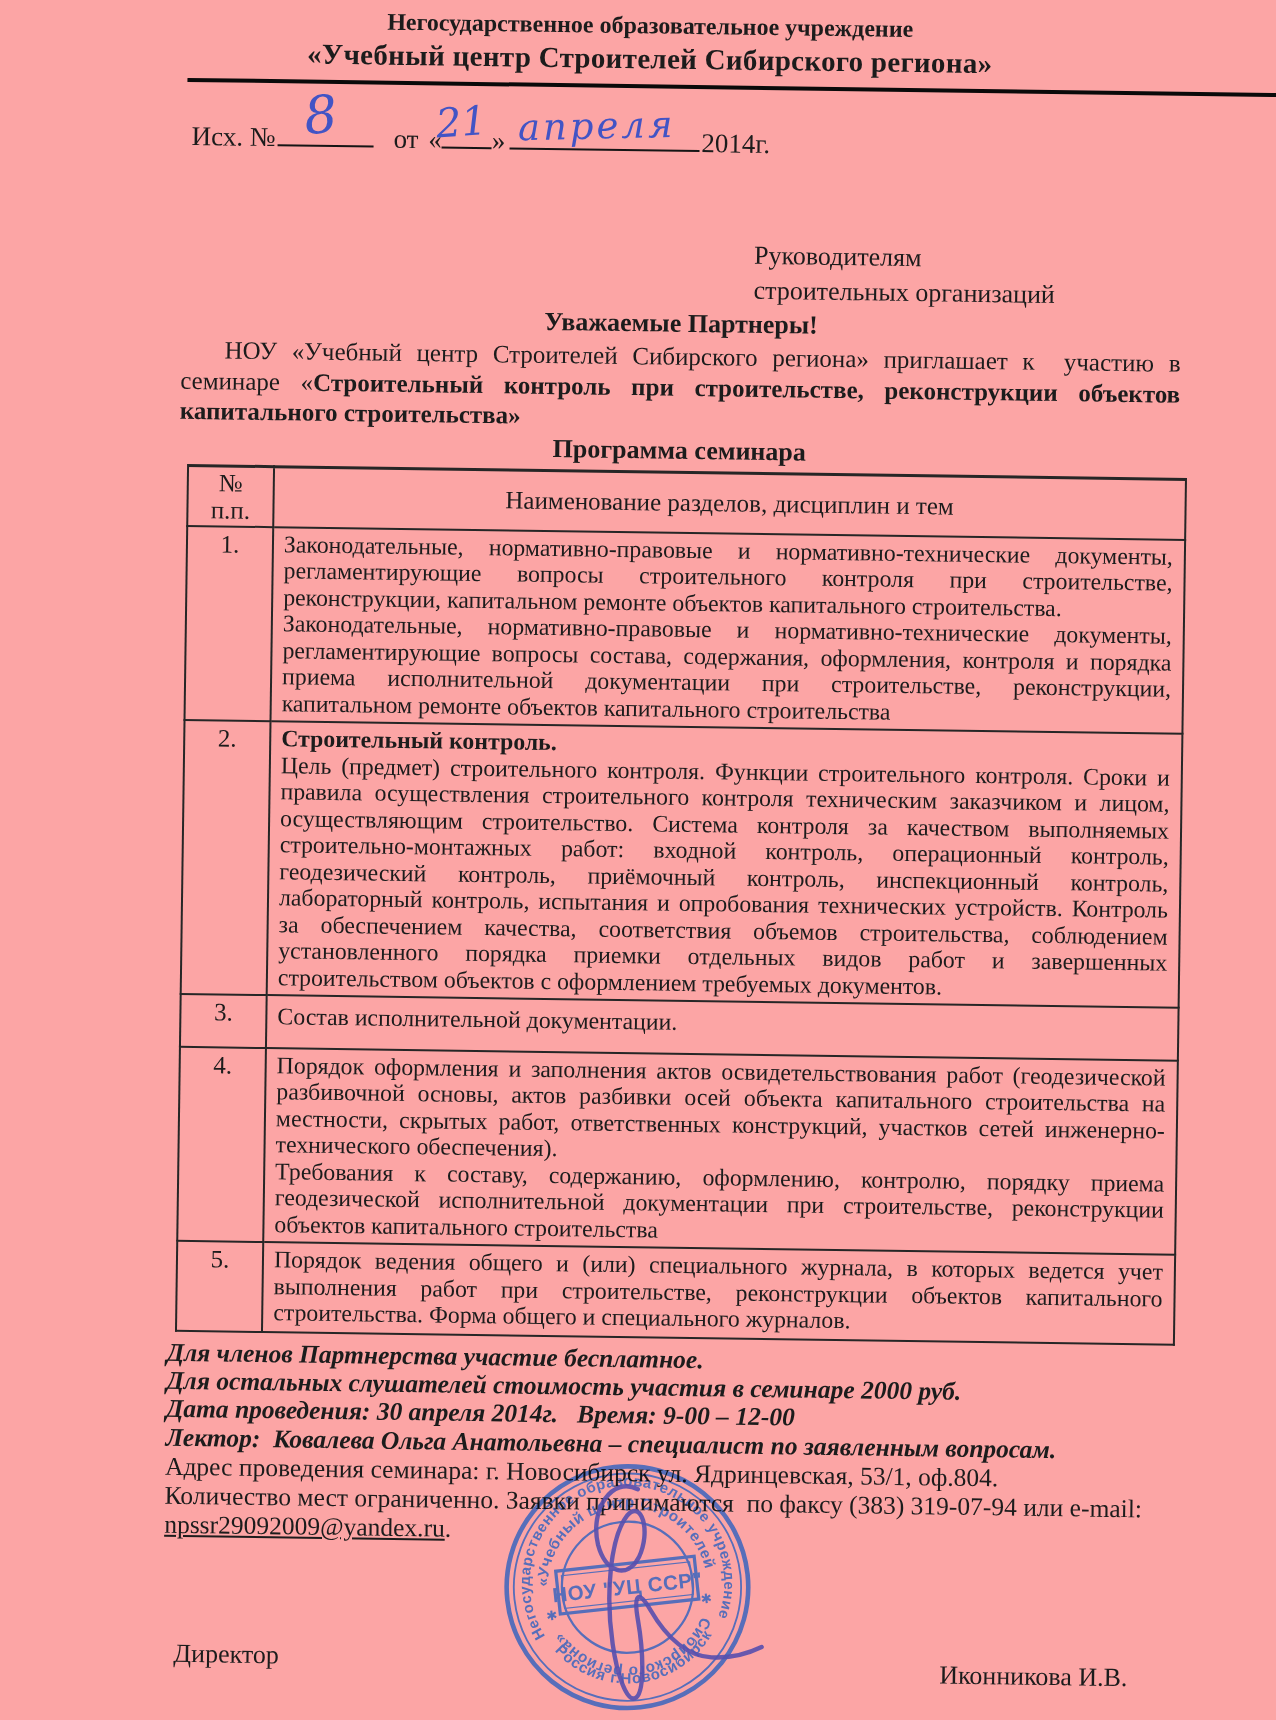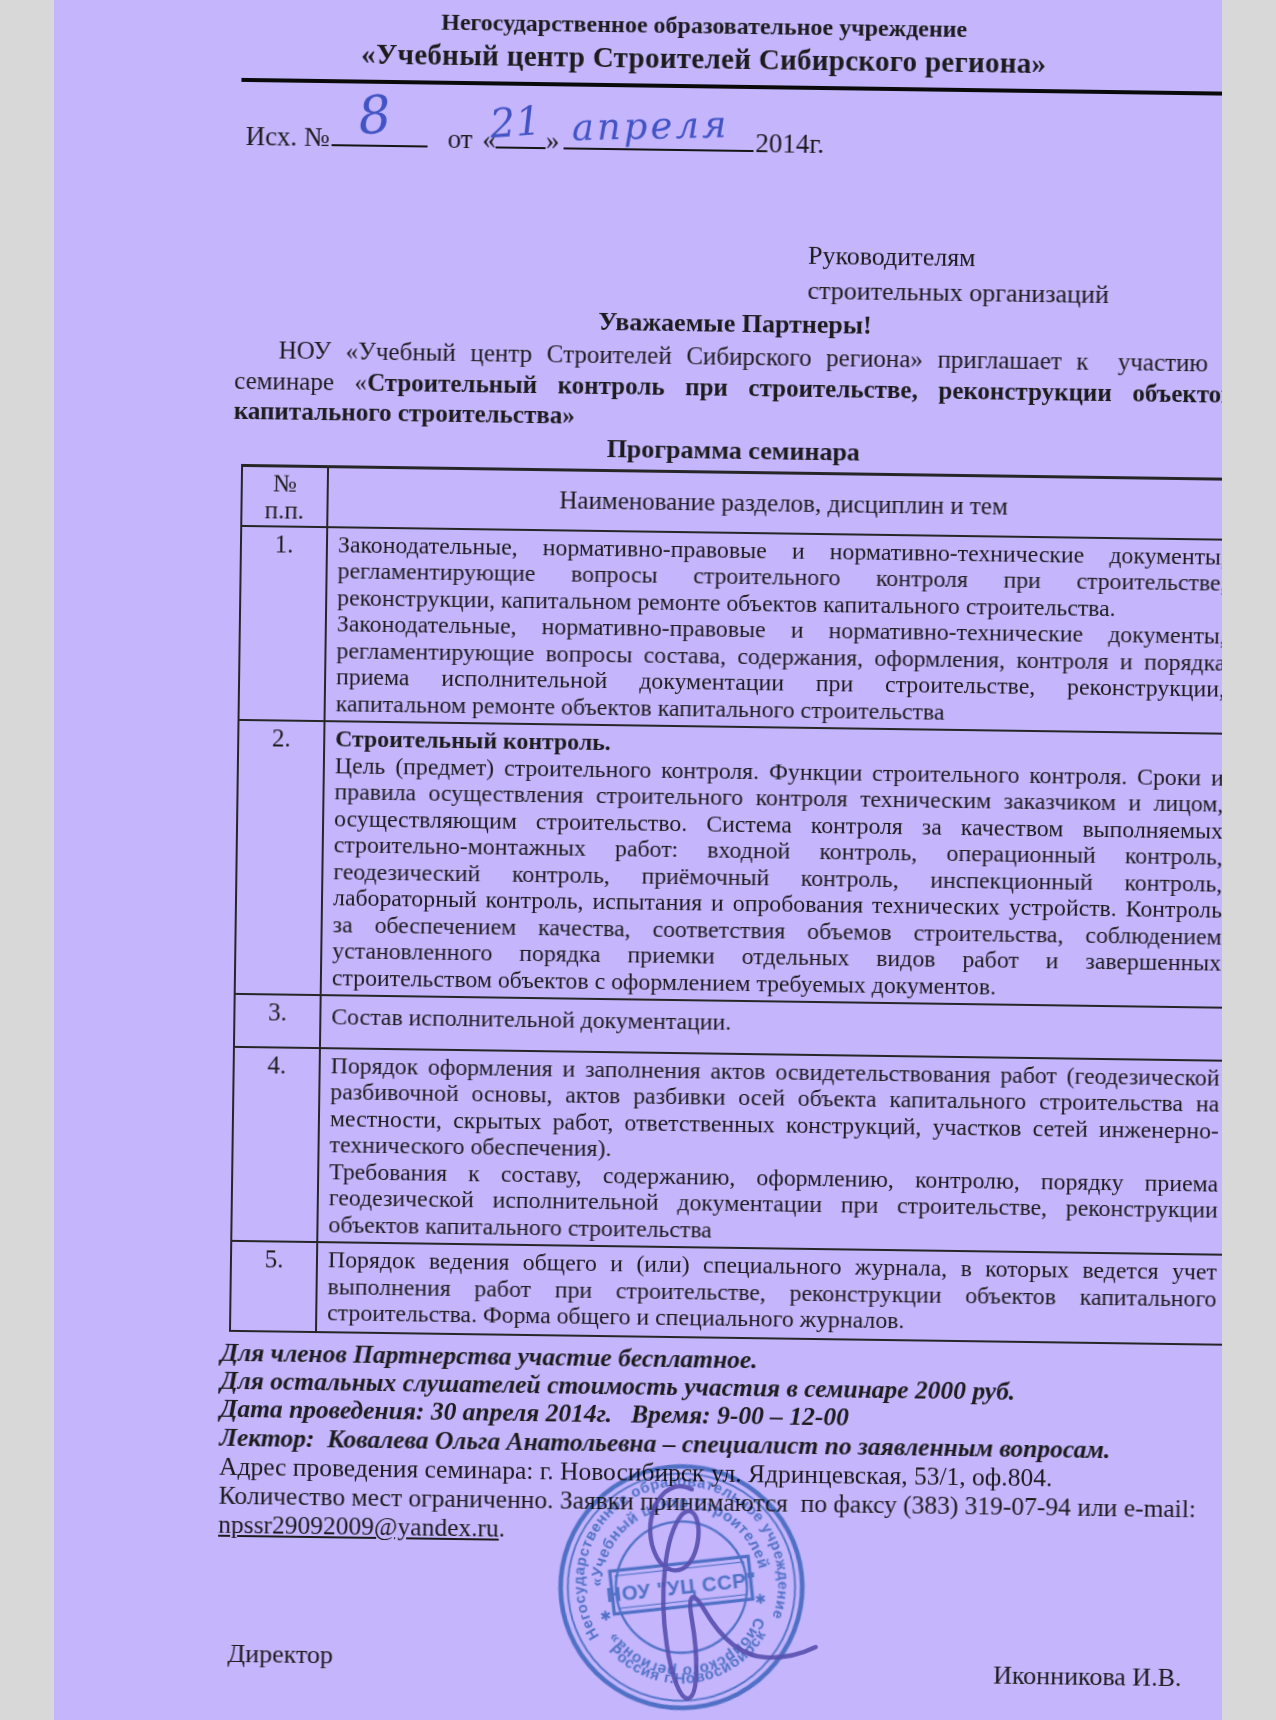--- a/index.html
+++ b/index.html
@@ -1,17 +1,17 @@
 <!DOCTYPE html>
 <html lang="ru"><head>
 <meta charset="utf-8">
 <style>
   html,body{margin:0;padding:0;background:#d8d8d8;}
   .page{
-    position:relative;width:1168px;height:1720px;background:#c4b5fd;
+    position:relative;width:1276px;height:1720px;background:#fca5a5;
     overflow:hidden;font-family:"Liberation Serif","DejaVu Serif",serif;color:#1c1c1c;
     margin:0 auto;
   }
   .content{position:absolute;inset:0;transform:rotate(0.8deg);transform-origin:620px 760px;}
 
   
   .doc-header{position:absolute;top:12px;left:88px;width:1104px;text-align:center;}
   .org1{font-size:24px;font-weight:700;}
   .org2{font-size:29px;font-weight:700;margin-top:3px;letter-spacing:.3px;}
   .rule{position:absolute;top:84px;left:178px;width:1094px;height:4px;background:#0a0a0a;}

